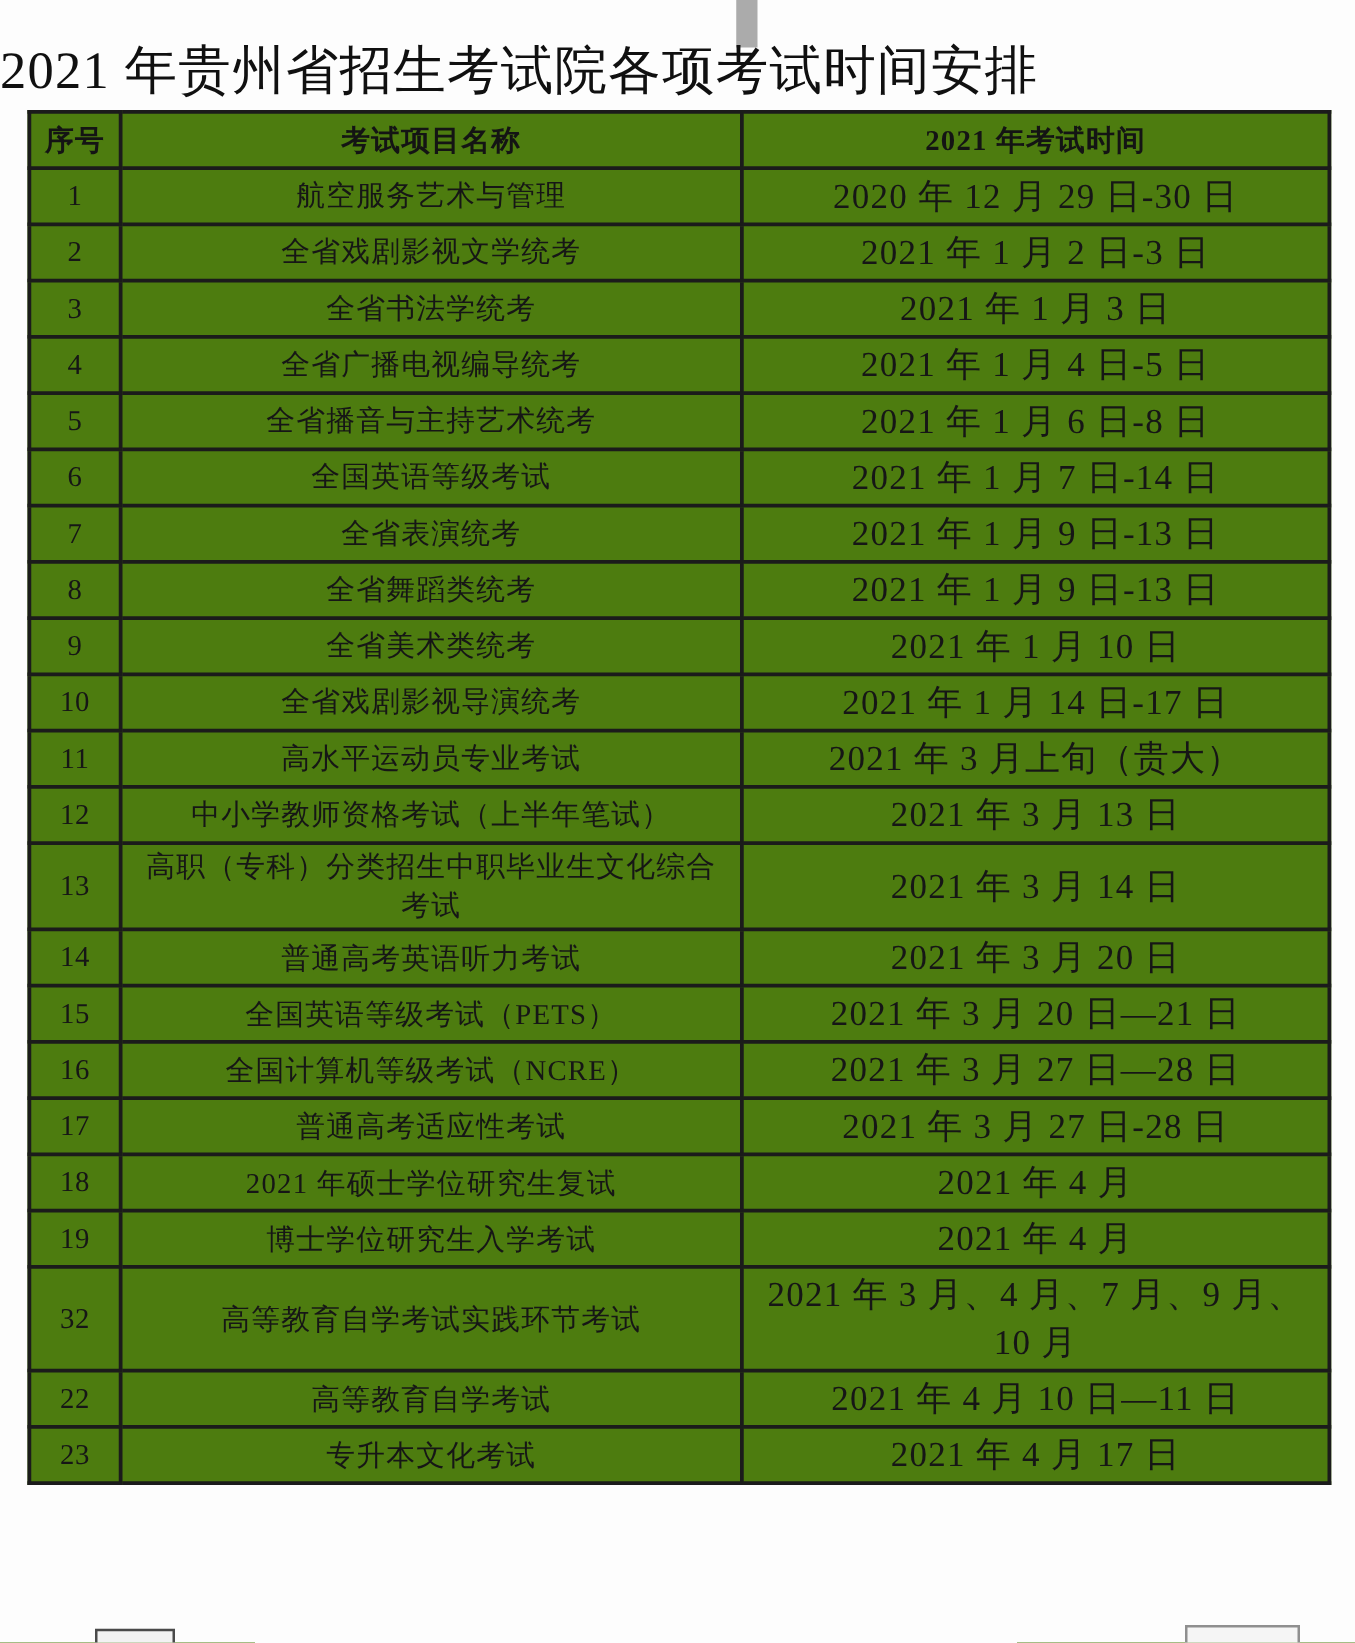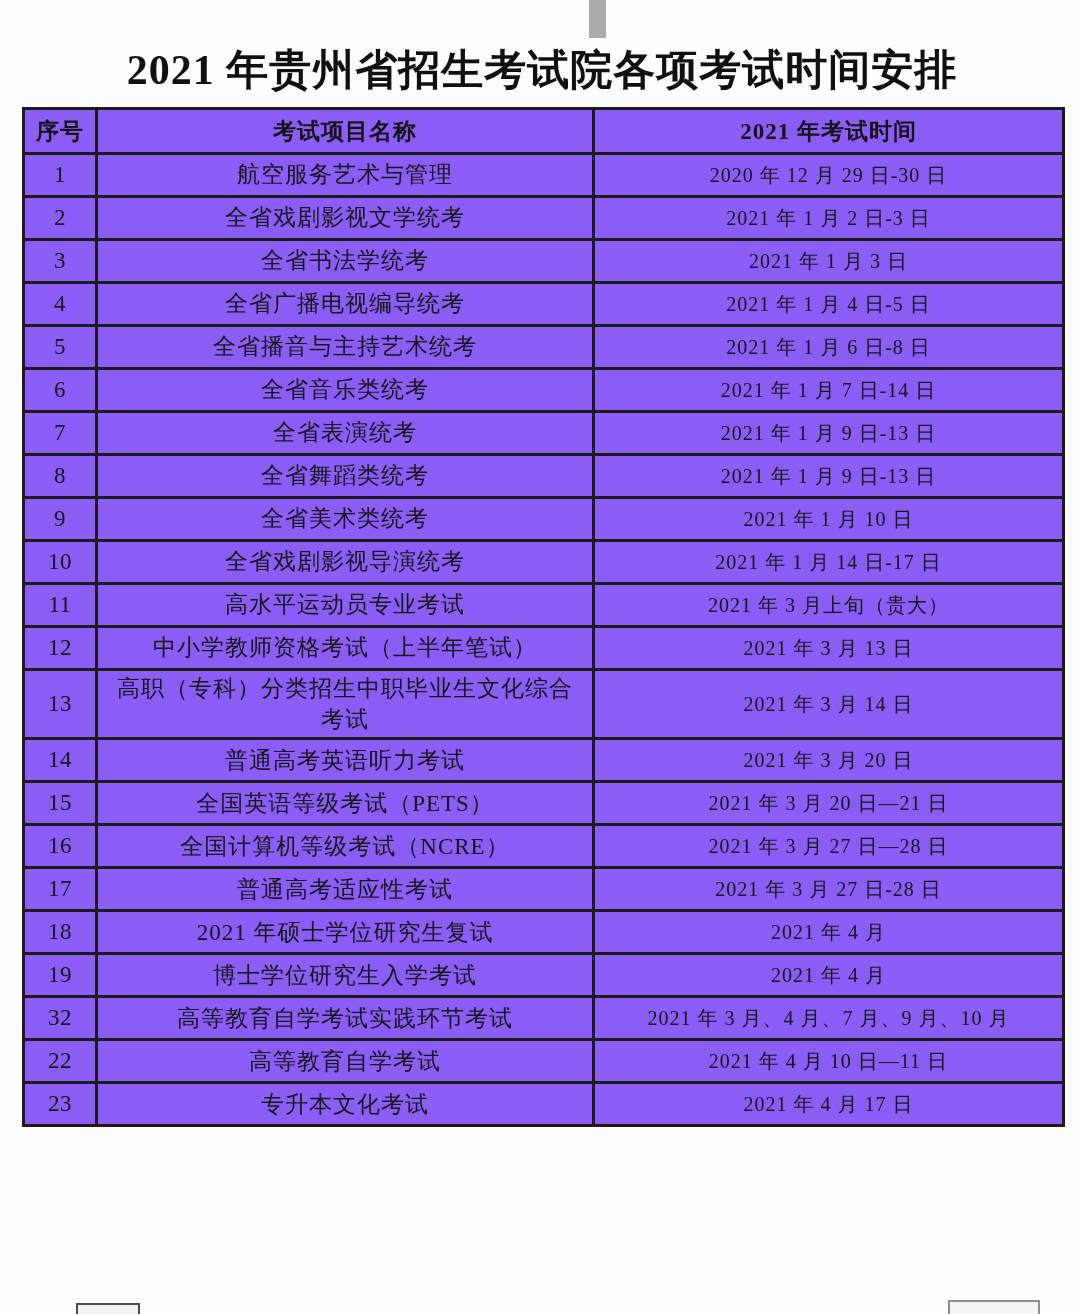--- a/index.html
+++ b/index.html
@@ -40,40 +40,40 @@
     top: 1300px;
     width: 88px;
     height: 16px;
     border: 2px solid #8f8f8f;
     background: #f5f5f5;
   }
 
   
   .doc-title {
     position: absolute;
-    top: 14px;
+    top: 0;
     left: 0;
     width: 100%;
-    text-align: center;
+    text-align: left;
     font-size: 42px;
-    font-weight: bold;
+    font-weight: normal;
     letter-spacing: 1px;
     color: #101010;
     white-space: nowrap;
   }
 
   
   table.schedule {
     position: absolute;
-    top: 107px;
+    top: 88px;
     left: 22px;
     width: 1040px;
     border-collapse: collapse;
     table-layout: fixed;
-    background: #8b5cf6;
+    background: #4d7c0f;
   }
   .schedule col.c1 { width: 73px; }
   .schedule col.c2 { width: 497px; }
   .schedule col.c3 { width: 470px; }
 
   .schedule th,
   .schedule td {
     border: 3px solid #1b1b1b;
     text-align: center;
     vertical-align: middle;
@@ -94,21 +94,21 @@
     font-size: 23px;
     letter-spacing: 0.5px;
   }
   .schedule td.c-name {
     font-size: 23px;
     letter-spacing: 1px;
     white-space: pre-line;
     line-height: 1.35;
   }
   .schedule td.c-time {
-    font-size: 20px;
+    font-size: 28px;
     letter-spacing: 1px;
     white-space: pre-line;
   }
 </style>
 </head>
 <body>
 
 <div class="artifact-top"></div>
 
 <h1 class="doc-title">2021 年贵州省招生考试院各项考试时间安排</h1>
@@ -152,21 +152,21 @@
   </tr>
 
   <tr>
     <td class="c-no">5</td>
     <td class="c-name">全省播音与主持艺术统考</td>
     <td class="c-time">2021 年 1 月 6 日-8 日</td>
   </tr>
 
   <tr>
     <td class="c-no">6</td>
-    <td class="c-name">全省音乐类统考</td>
+    <td class="c-name">全国英语等级考试</td>
     <td class="c-time">2021 年 1 月 7 日-14 日</td>
   </tr>
 
   <tr>
     <td class="c-no">7</td>
     <td class="c-name">全省表演统考</td>
     <td class="c-time">2021 年 1 月 9 日-13 日</td>
   </tr>
 
   <tr>

